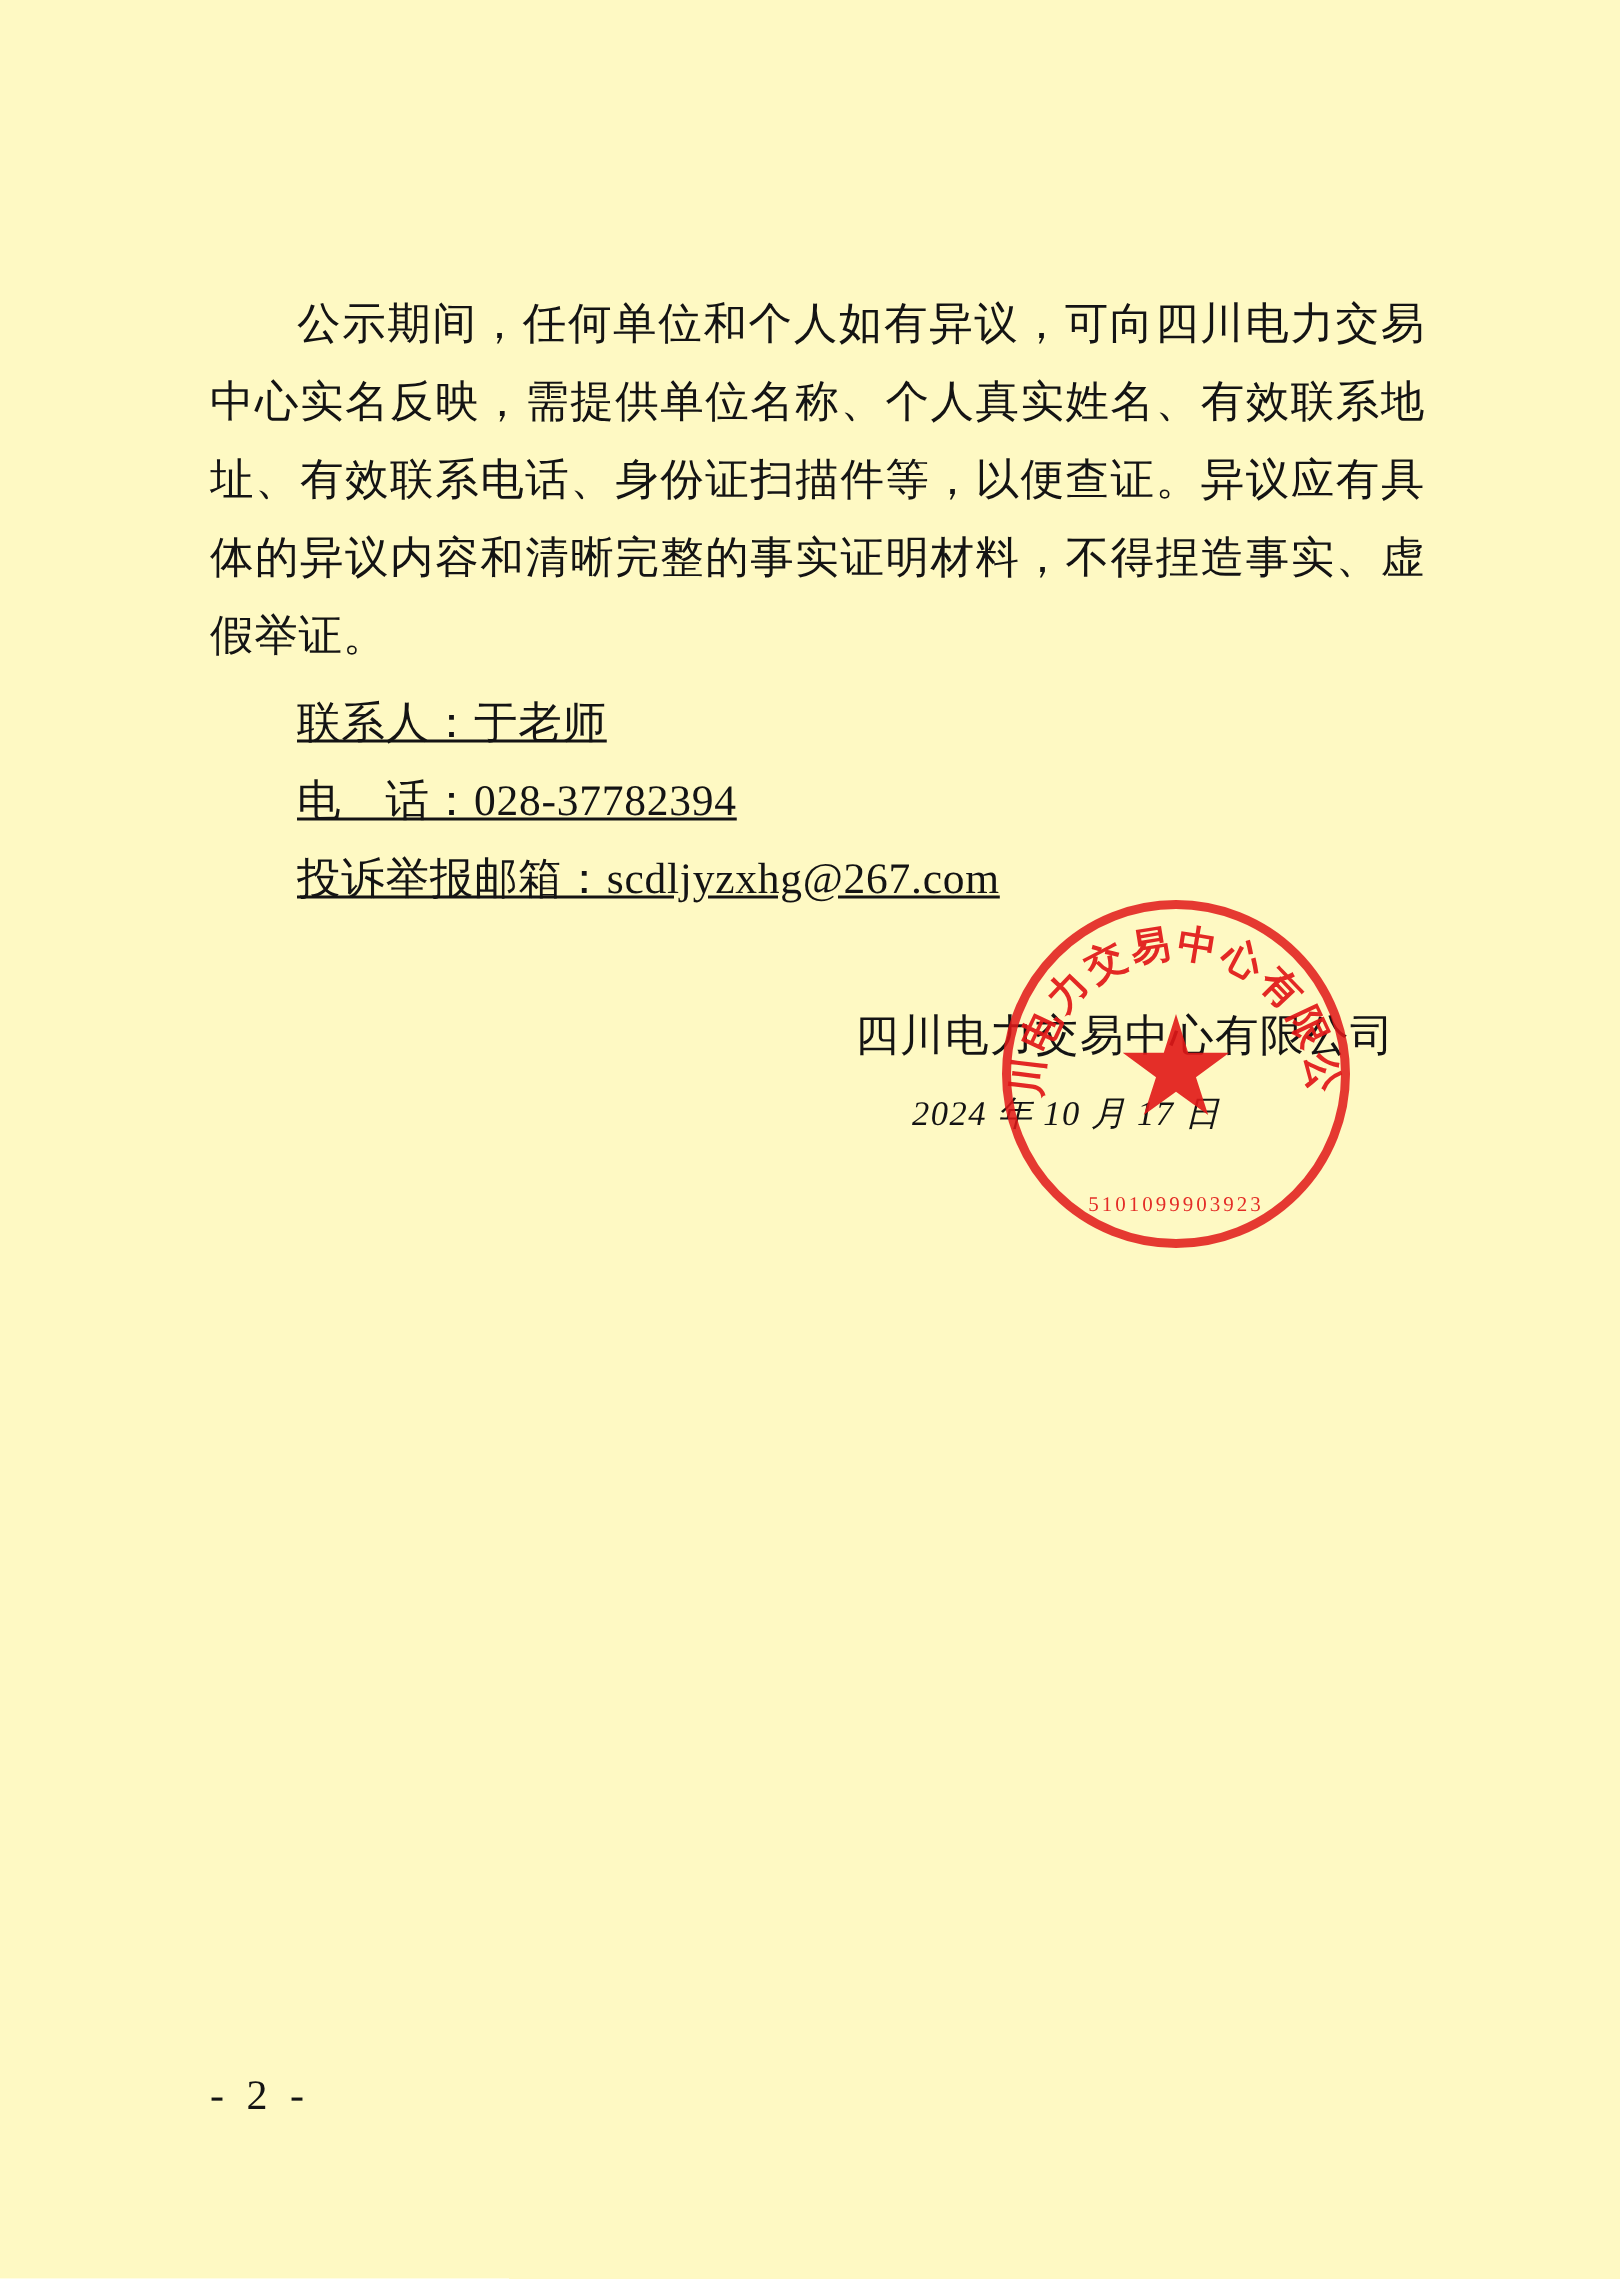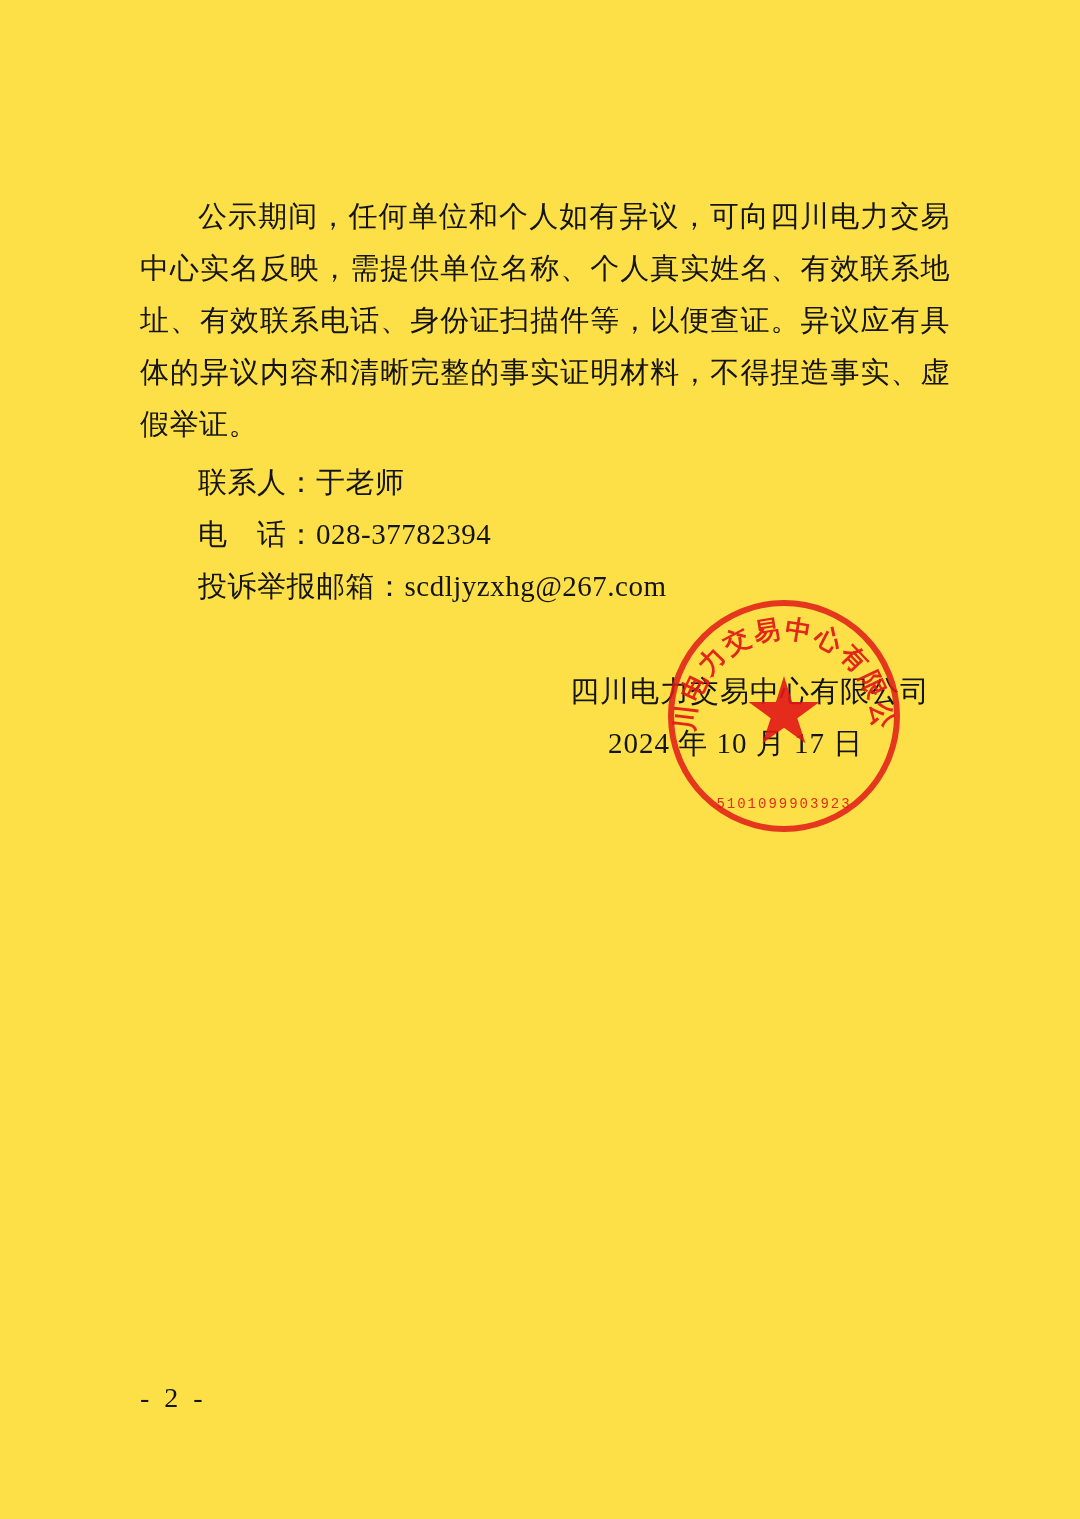--- a/index.html
+++ b/index.html
@@ -9,21 +9,21 @@
   }
   body {
     font-family: "Liberation Serif", "DejaVu Serif", serif;
     color: #1a1a1a;
   }
   .page {
     position: relative;
     width: 1080px;
     height: 1519px;
     margin: 0 auto;
-    background: #fde047;
+    background: #fef9c3;
     overflow: hidden;
   }
   .content {
     position: absolute;
     left: 140px;
     top: 190px;
     width: 810px;
   }
   .para {
     font-size: 29px;
@@ -36,45 +36,47 @@
     color: #141414;
   }
   .line {
     font-size: 29px;
     line-height: 52px;
     letter-spacing: 0.5px;
     margin: 0;
     padding-left: 2em;
     color: #141414;
     white-space: pre;
+    text-decoration: underline;
   }
   .lines-block {
     margin-top: 6px;
   }
   .sign-block {
     position: absolute;
     right: 130px;
     top: 665px;
     text-align: left;
     width: 380px;
   }
   .sign-org {
     font-size: 29px;
     line-height: 52px;
     letter-spacing: 1px;
     color: #141414;
     white-space: pre;
   }
   .sign-date {
-    font-size: 29px;
+    font-size: 23px;
     line-height: 52px;
     letter-spacing: 1px;
     color: #141414;
     padding-left: 38px;
     white-space: pre;
+    font-style: italic;
   }
   
   .seal {
     position: absolute;
     left: 668px;
     top: 600px;
     width: 232px;
     height: 232px;
     pointer-events: none;
   }
@@ -114,21 +116,21 @@
     letter-spacing: 3px;
     opacity: 0.92;
   }
   .seal-code {
     position: absolute;
     left: 0;
     right: 0;
     bottom: 20px;
     text-align: center;
     color: #e11717;
-    font-family: Liberation Mono, monospace;
+    font-family: Liberation Serif, serif;
     font-size: 14px;
     letter-spacing: 2px;
     opacity: 0.9;
   }
   .page-number {
     position: absolute;
     left: 140px;
     bottom: 105px;
     font-size: 28px;
     letter-spacing: 4px;

